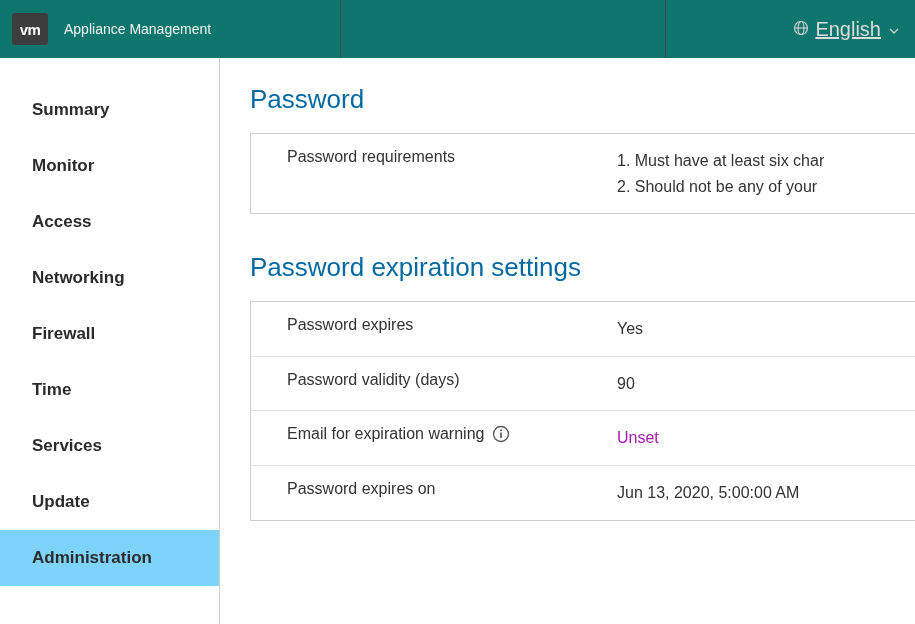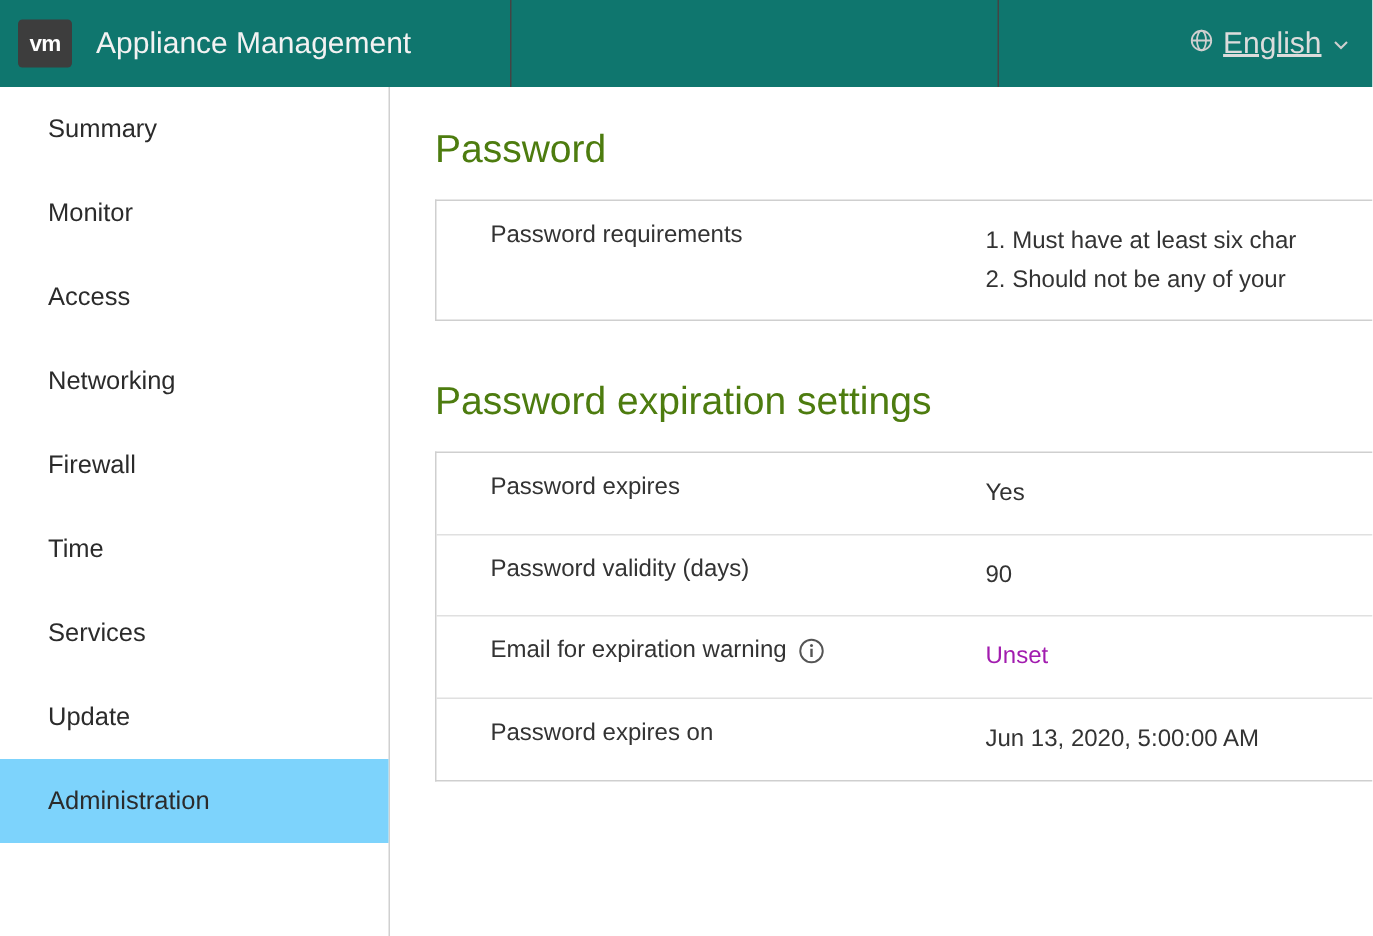--- a/index.html
+++ b/index.html
@@ -31,21 +31,21 @@
     justify-content: center;
     margin-right: 16px;
   }
   .logo-text {
     color: #fff;
     font-size: 15px;
     font-weight: 600;
     letter-spacing: -0.5px;
   }
   .app-title {
-    font-size: 20px;
+    font-size: 14px;
     font-weight: 400;
     color: #f2f2f2;
   }
   .header-divider {
     position: absolute;
     top: 0;
     bottom: 0;
     width: 1px;
     background: #444;
   }
@@ -61,43 +61,45 @@
     cursor: pointer;
     text-decoration: underline;
   }
   .lang-picker svg.globe { width: 16px; height: 16px; }
   .lang-picker svg.chev { width: 10px; height: 10px; margin-left: 2px; }
   .body-row {
     display: flex;
     height: calc(624px - 58px);
   }
   .sidebar {
-    width: 260px;
+    width: 220px;
     border-right: 1px solid #d0d0d0;
+    padding-top: 24px;
     flex-shrink: 0;
+    font-weight: bold;
   }
   .side-item {
     padding: 18px 18px 18px 32px;
     font-size: 17px;
     color: #2b2b2b;
     cursor: pointer;
   }
   .side-item.active {
     background: #7dd3fc;
   }
   .main {
     padding: 26px 0 0 30px;
     flex: 1;
     overflow: hidden;
   }
   .section-title {
     font-size: 26px;
     font-weight: 500;
     margin-bottom: 18px;
-    color: #4d7c0f;
+    color: #0369a1;
   }
   .panel {
     border: 1px solid #cfcfcf;
     border-right: none;
     width: 700px; 
   }
   .panel-row {
     display: flex;
     align-items: flex-start;
     padding: 14px 20px 14px 36px;

